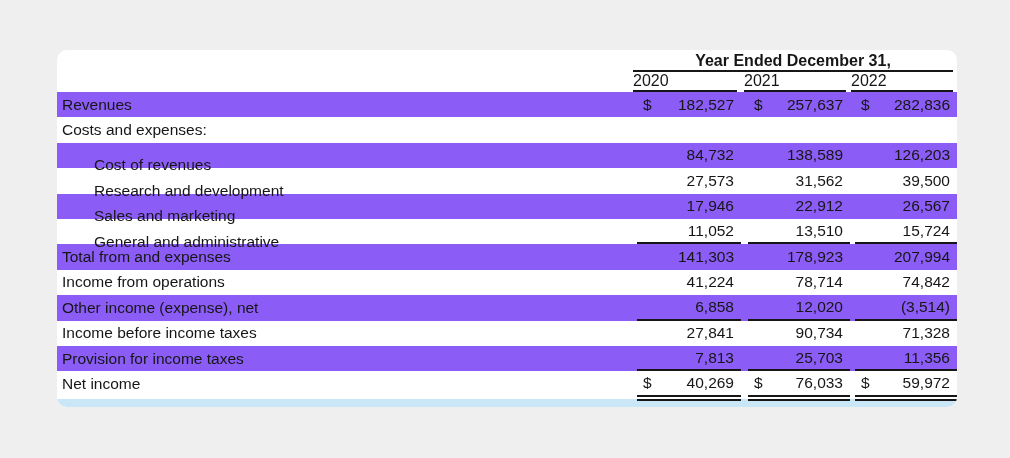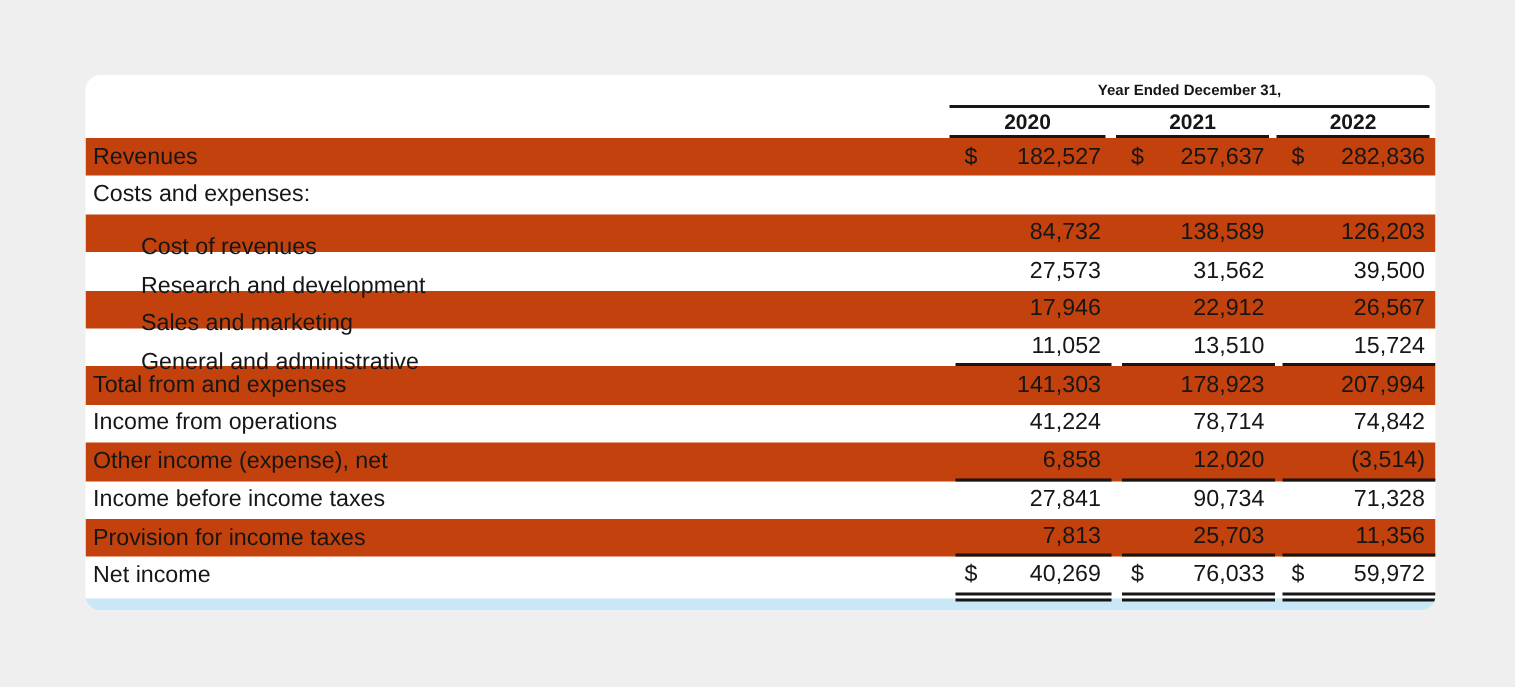--- a/index.html
+++ b/index.html
@@ -16,44 +16,43 @@
     width:900px; height:357px;
     background:#ffffff;
     border-radius:10px;
     overflow:hidden;
   }
   
   .thead { padding-top:4px; }
   .period-title {
     margin-left:576px; width:320px;
     text-align:center;
-    font-weight:700; font-size:10px; line-height:14px;
+    font-weight:700; font-size:16px; line-height:14px;
     padding-bottom:2px;
     border-bottom:2px solid #161616;
     box-sizing:border-box; height:18px;
   }
   .years { margin-left:576px; width:320px; display:flex; margin-top:1px; }
   .year {
-    font-weight:700; font-size:14px; line-height:14px;
-    text-align:center;
+    font-weight:400; font-size:16px; line-height:14px;
     padding:1px 0 2px;
     border-bottom:2px solid #161616;
     box-sizing:border-box;
   }
   .y1 { width:104px; }
   .y2 { width:102px; margin-left:7px; }
   .y3 { width:102px; margin-left:5px; }
   
   .row {
     display:flex; align-items:center;
     height:25.4px;
     font-size:15.5px;
     white-space:nowrap;
   }
-  .row.stripe { background:#c2410c; }
+  .row.stripe { background:#8b5cf6; }
   .label { flex:1; padding-left:5px; overflow:hidden; }
   .row.indent .label { padding-left:37px;margin-top:20px; }
   .grp {
     display:flex; align-items:center;
     height:100%; box-sizing:border-box;
     position:relative;
   }
   .g1 { width:104px; }
   .g2 { width:102px; margin-left:7px; }
   .g3 { width:102px; margin-left:5px; }

